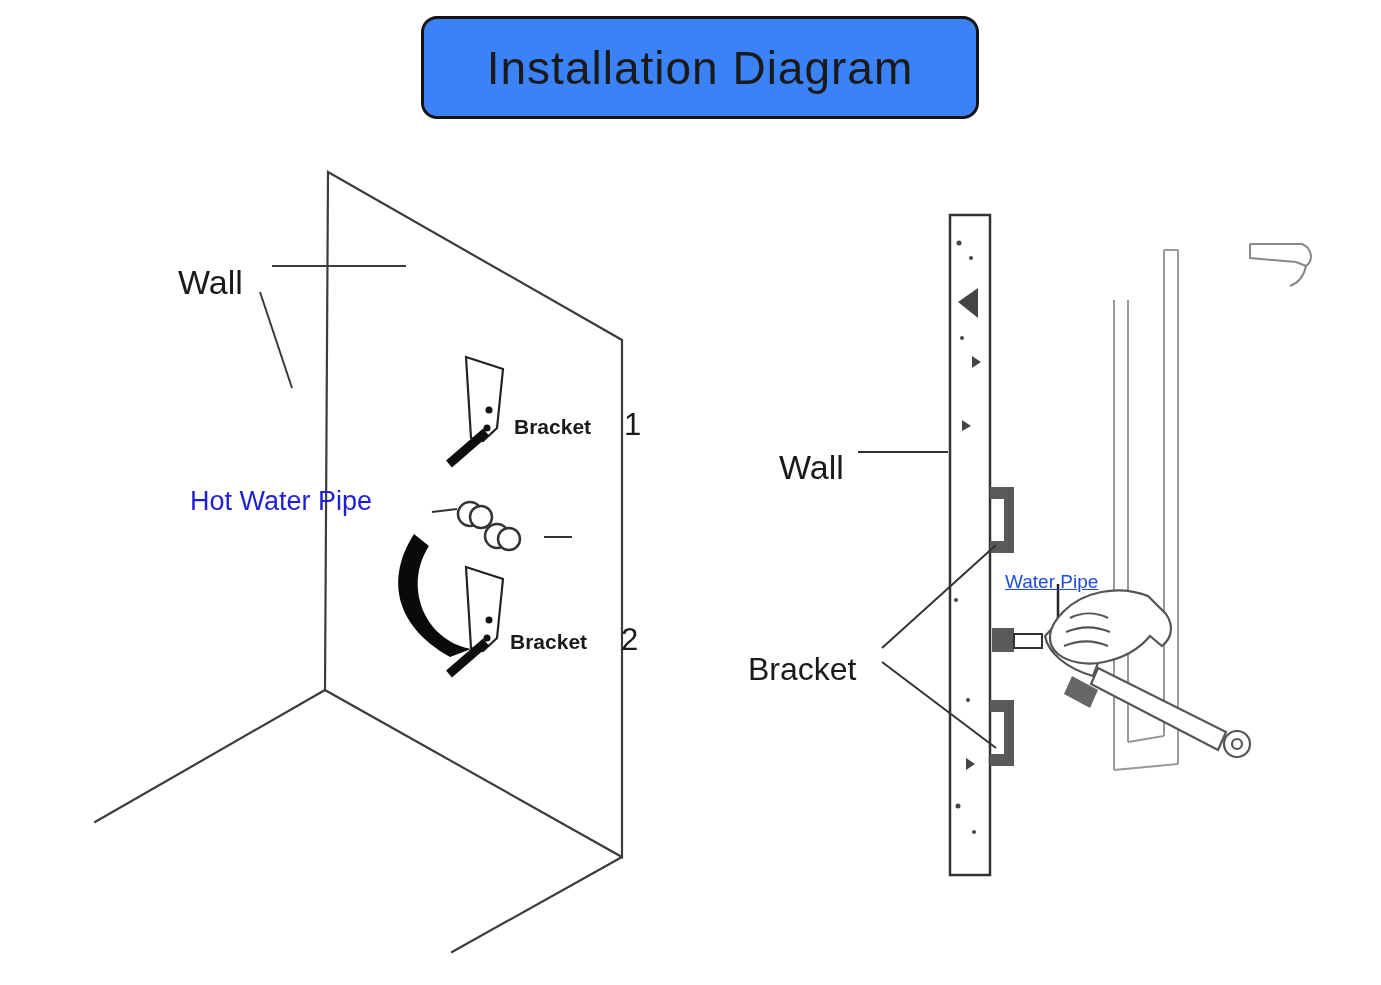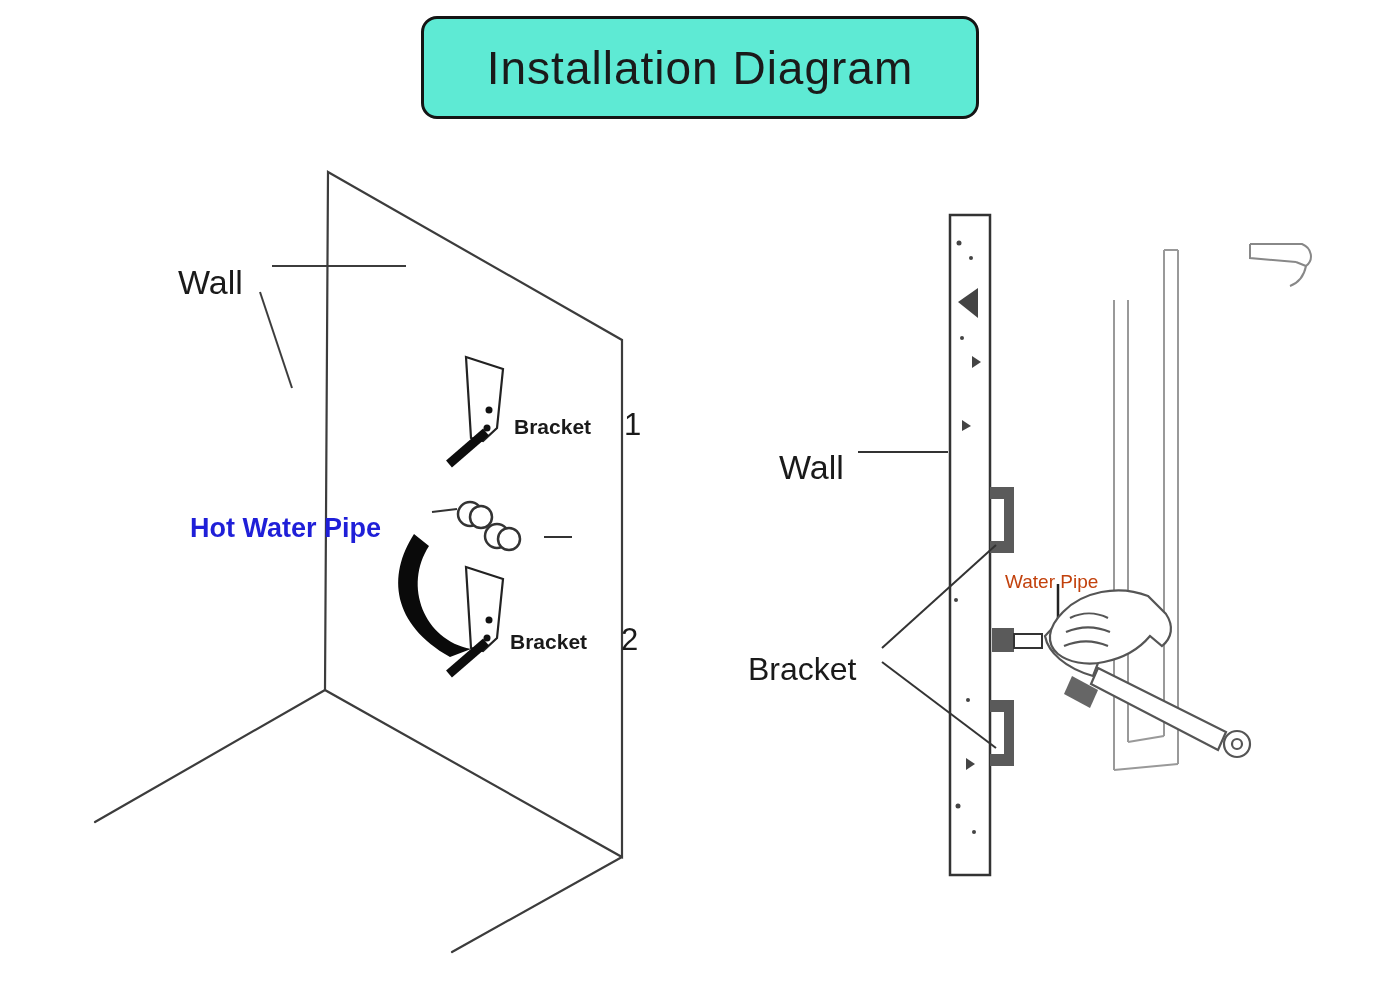--- a/index.html
+++ b/index.html
@@ -4,34 +4,34 @@
 <style>
   html,body{margin:0;padding:0;background:#ffffff;}
   .canvas{
     position:relative;width:1381px;height:985px;background:#ffffff;
     font-family:"Liberation Sans",sans-serif;color:#1a1a1a;overflow:hidden;
   }
   .art{position:absolute;left:0;top:0;}
   .label{position:absolute;white-space:nowrap;line-height:1.1;margin-top:16px;}
   .title-box{
     position:absolute;left:421px;top:16px;width:552px;height:97px;
-    border:3px solid #141414;border-radius:16px;background:#5eead4;
+    border:3px solid #141414;border-radius:16px;background:#3b82f6;
     display:flex;align-items:center;justify-content:center;
     font-size:46px;letter-spacing:1px;
   }
   .lbl-wall-front{left:178px;top:248px;font-size:34px;}
   .lbl-bracket1{left:514px;top:399px;font-size:21px;font-weight:bold;}
   .lbl-num1{left:624px;top:392px;font-size:31px;}
-  .lbl-hot{left:190px;top:498px;font-size:27px;color:var(--hot,#1f1fd8);font-weight:bold;}
+  .lbl-hot{left:190px;top:471px;font-size:27px;color:var(--hot,#1f1fd8);}
   .lbl-cold{left:580px;top:524px;font-size:27px;color:var(--cold,#c31616);}
   .lbl-bracket2{left:510px;top:614px;font-size:21px;font-weight:bold;}
   .lbl-num2{left:621px;top:607px;font-size:31px;}
   .lbl-wall-side{left:779px;top:433px;font-size:34px;}
   .lbl-bracket-side{left:748px;top:636px;font-size:32px;}
-  .lbl-waterpipe{left:1005px;top:556px;font-size:19px;color:#c2410c;}
+  .lbl-waterpipe{left:1005px;top:556px;font-size:19px;color:#1d4ed8;text-decoration:underline;}
 </style>
 </head>
 <body>
 
 <div class="canvas">
 
   <svg class="art" width="1381" height="985" viewBox="0 0 1381 985">
 
     <g fill="none" stroke="#3c3c3c" stroke-width="2.2" stroke-linecap="round">
       <path d="M328,172 L622,340 L622,857 L325,690 Z"></path>

